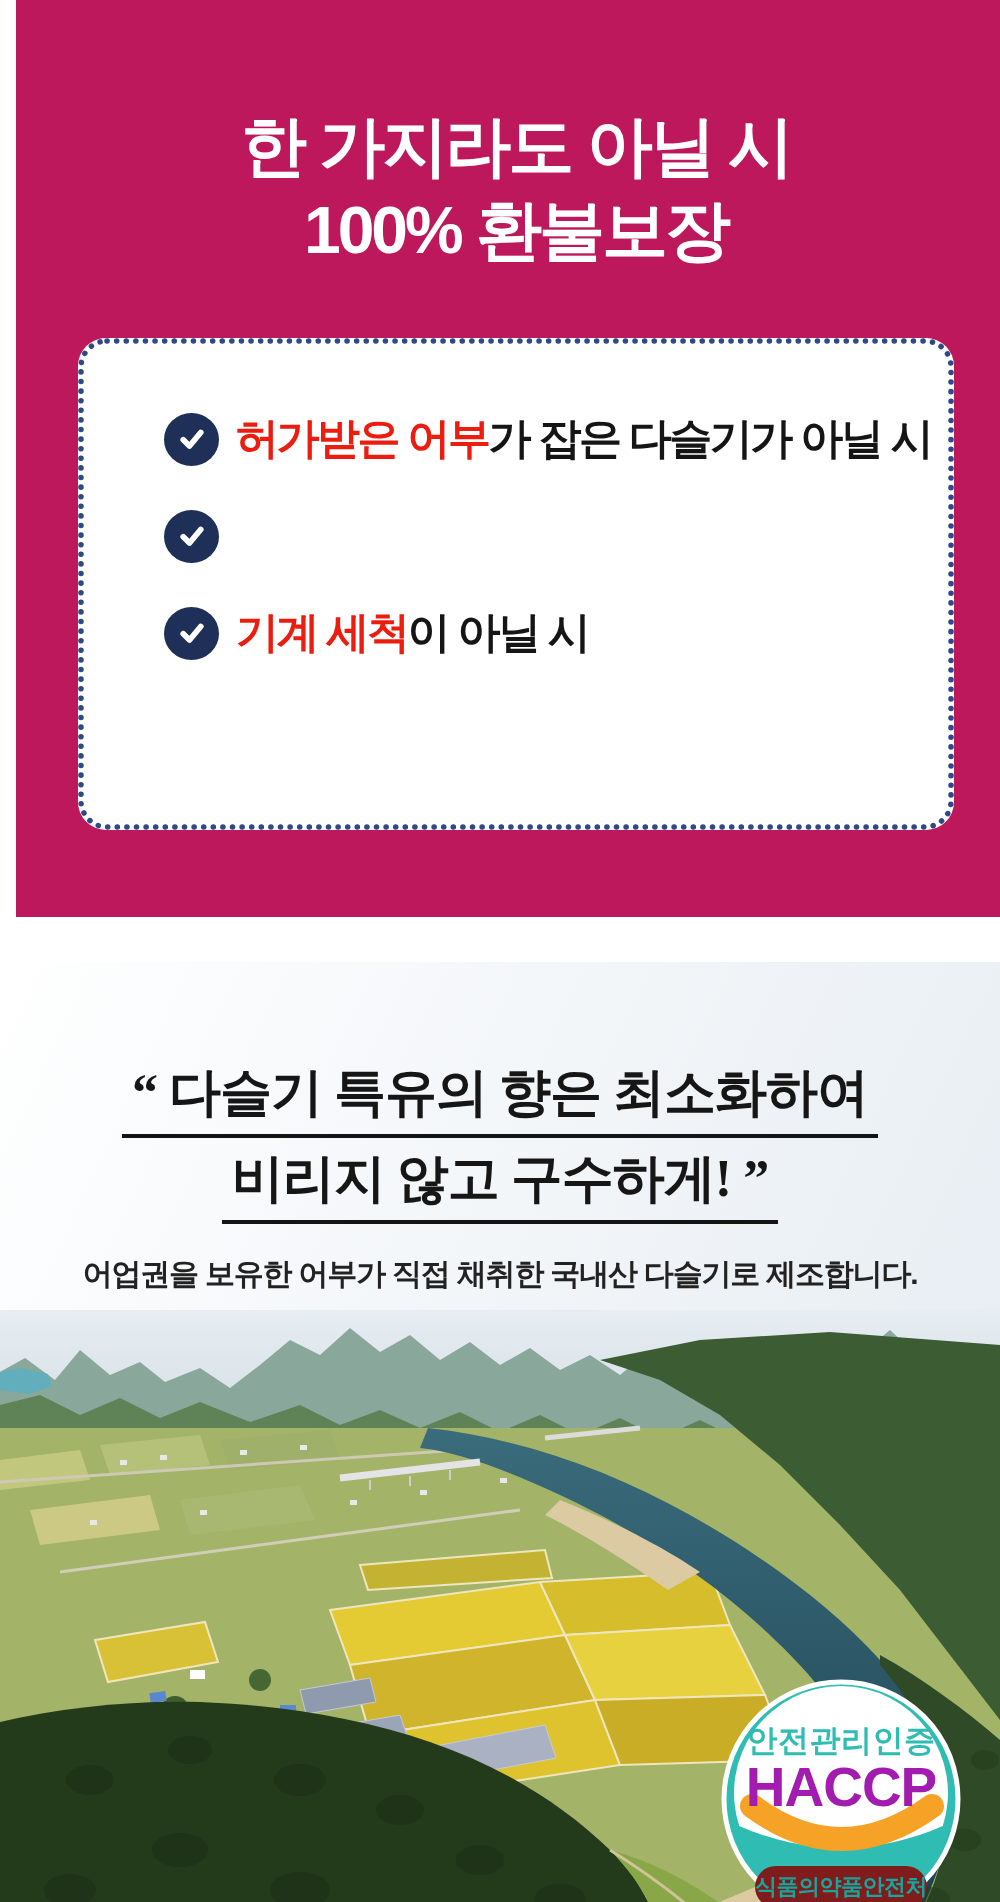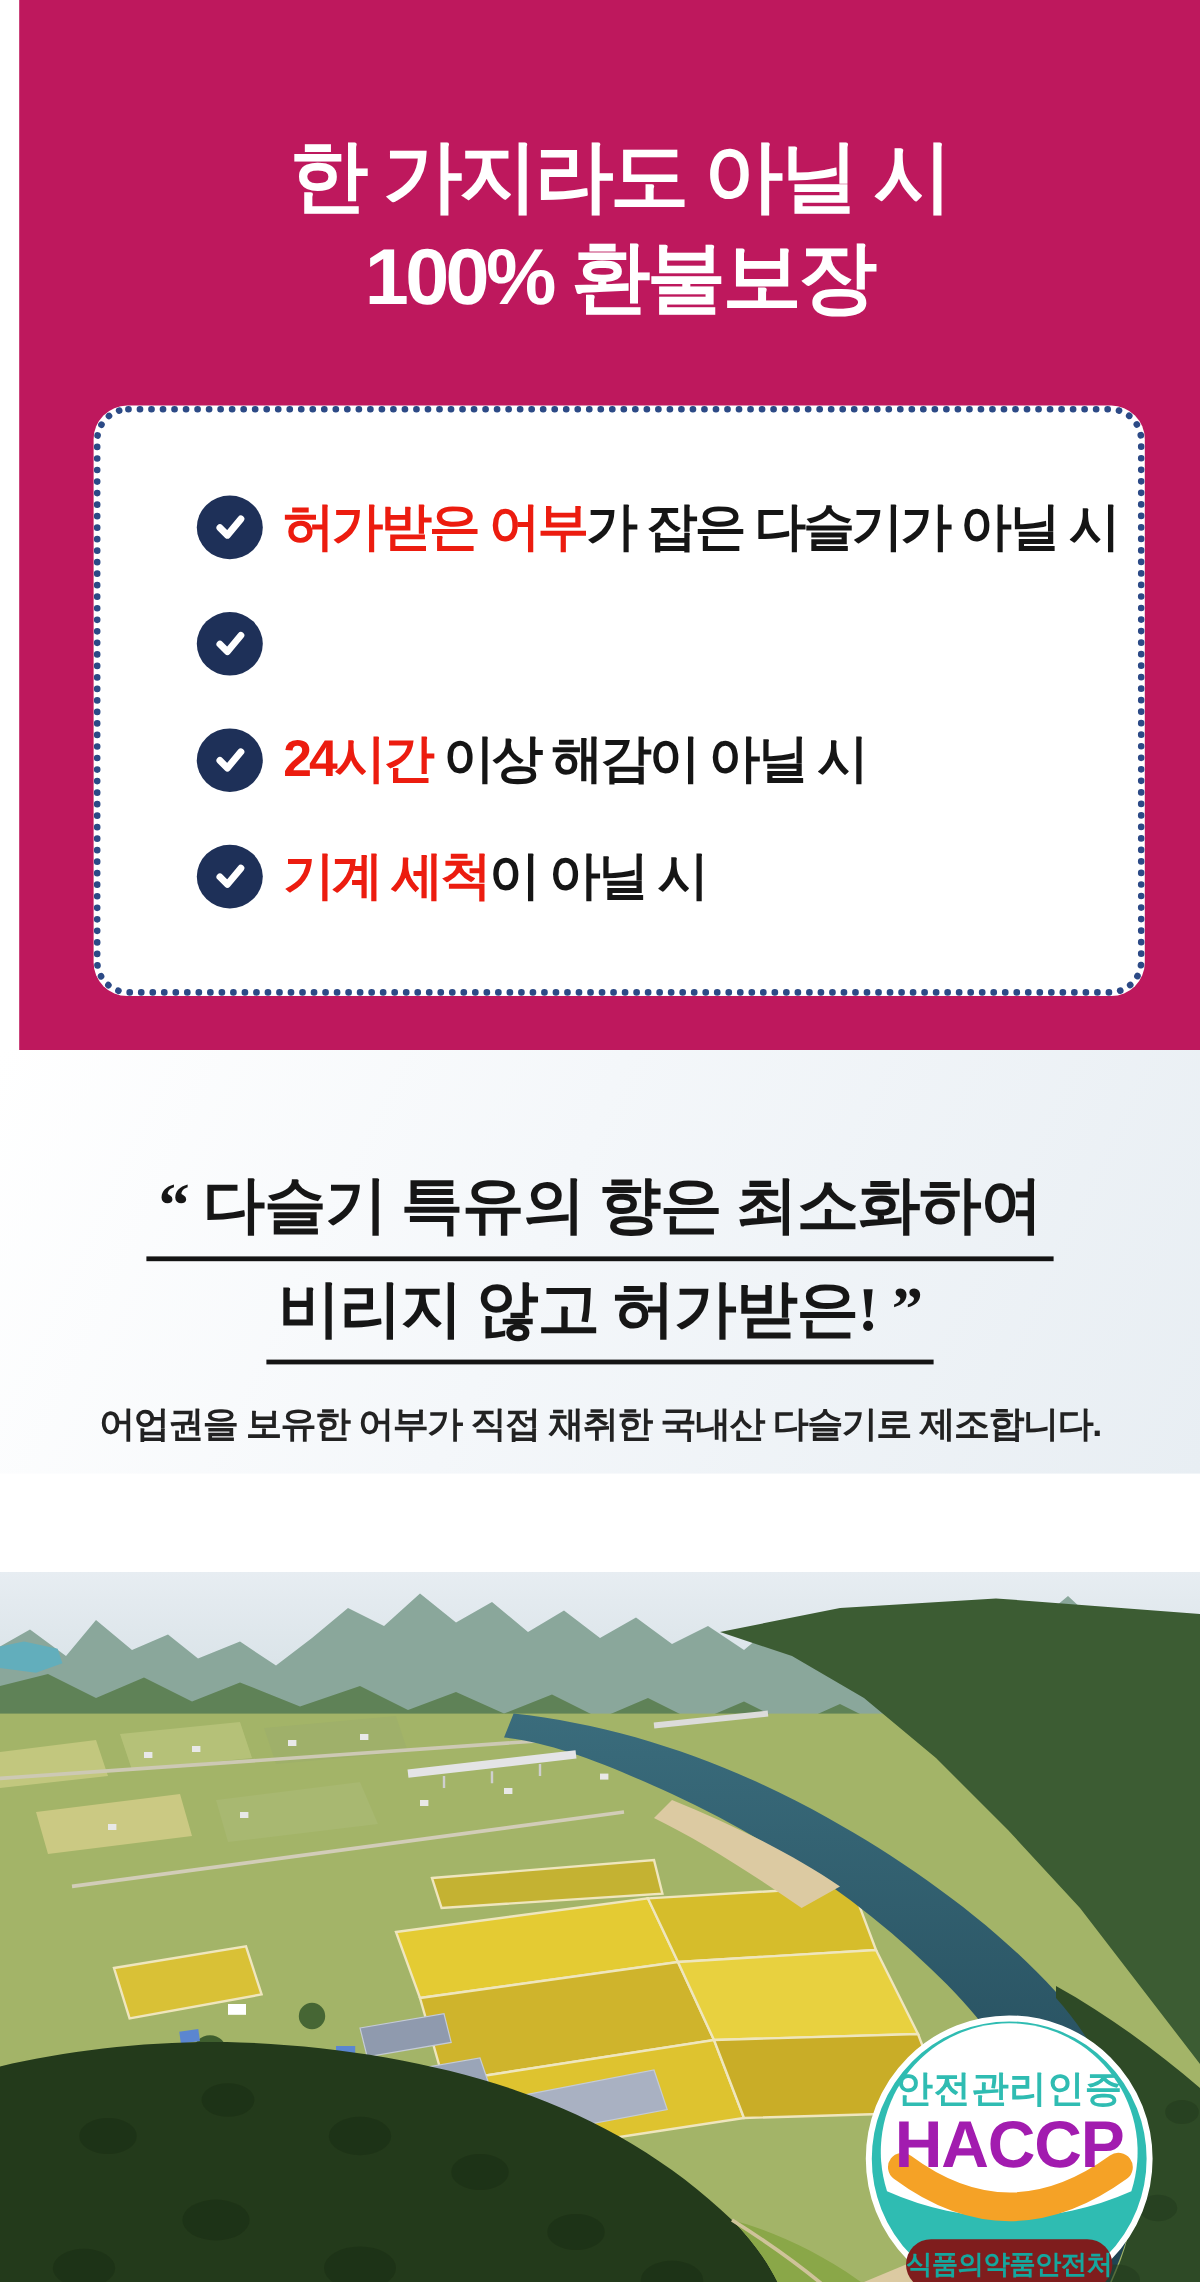--- a/index.html
+++ b/index.html
@@ -28,21 +28,21 @@
     width:55px;height:53px;border-radius:50%;background:#1e3058;flex:0 0 auto;
     display:flex;align-items:center;justify-content:center;margin-right:17px;
   }
   .row-text{
     font-size:43px;font-weight:700;letter-spacing:-2.5px;color:#151515;
     white-space:pre;
   }
   .row-text .hl{color:#ec1c0f;}
   
   .sec-quote{
-    position:absolute;left:0;top:875px;width:1000px;height:353px;
+    position:absolute;left:0;top:962px;width:1000px;height:353px;
     background:linear-gradient(115deg,#ffffff 0%,#f4f7fa 45%,#e8eef3 100%);
     text-align:center;
   }
   .q-wrap{padding-top:100px;}
   .q-line{
     display:inline-block;
     font-family:"Liberation Serif","DejaVu Serif",serif;
     font-size:52px;line-height:62px;font-weight:700;color:#161616;
     letter-spacing:-1px;
     padding:0 10px 10px 10px;border-bottom:4px solid #141414;
@@ -98,46 +98,38 @@
       </div>
 
       <div class="row">
         <span class="chk">
           <svg width="30" height="30" viewBox="0 0 24 24">
               <path d="M5 12.6 L10 17.6 L19 6.8" fill="none" stroke="#ffffff" stroke-width="4.6" stroke-linecap="round" stroke-linejoin="round"></path>
             </svg>
         </span>
       </div>
 
-      <div class="row">
-        <span class="chk">
-          <svg width="30" height="30" viewBox="0 0 24 24">
-              <path d="M5 12.6 L10 17.6 L19 6.8" fill="none" stroke="#ffffff" stroke-width="4.6" stroke-linecap="round" stroke-linejoin="round"></path>
-            </svg>
-        </span>
-        <span class="row-text"><span class="hl">24시간</span><span> 이상 해감이 아닐 시</span></span>
-      </div>
 
       <div class="row">
         <span class="chk">
           <svg width="30" height="30" viewBox="0 0 24 24">
               <path d="M5 12.6 L10 17.6 L19 6.8" fill="none" stroke="#ffffff" stroke-width="4.6" stroke-linecap="round" stroke-linejoin="round"></path>
             </svg>
         </span>
         <span class="row-text"><span class="hl">기계 세척</span><span>이 아닐 시</span></span>
       </div>
 
     </div>
   </div>
 </div>
 
 <div class="sec-quote">
   <div class="q-wrap">
     <div><span class="q-line q1">“ 다슬기 특유의 향은 최소화하여</span></div>
-    <div><span class="q-line q2">비리지 않고 허가받은! ”</span></div>
+    <div><span class="q-line q2">비리지 않고 구수하게! ”</span></div>
     <div class="q-sub">어업권을 보유한 어부가 직접 채취한 국내산 다슬기로 제조합니다.</div>
   </div>
 </div>
 
 <div class="sec-photo">
   <svg class="scene" viewBox="0 0 1000 632" preserveAspectRatio="none">
     <defs>
       <linearGradient id="sky" x1="0" y1="0" x2="0" y2="1">
         <stop offset="0" stop-color="#e7edf2"></stop>
         <stop offset="0.6" stop-color="#ccd9de"></stop>

